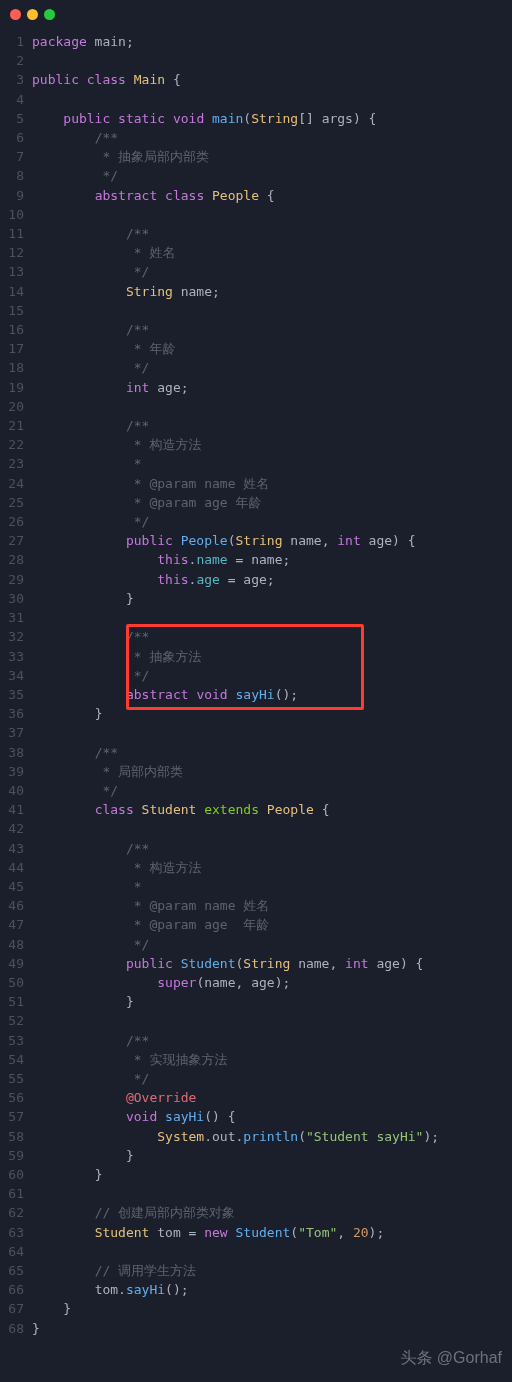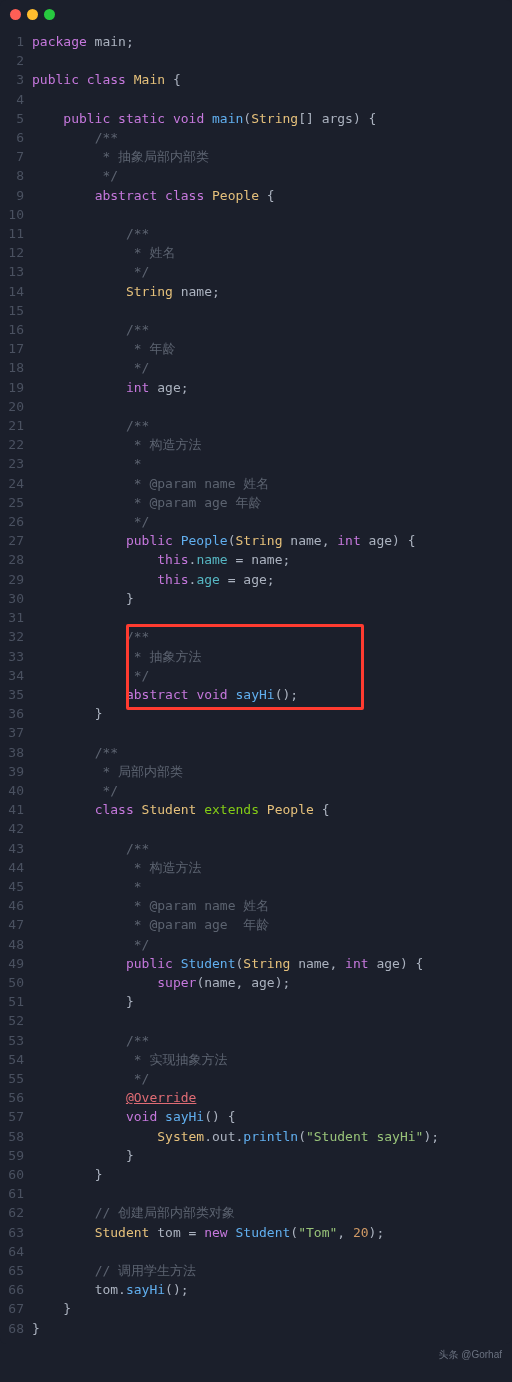--- a/index.html
+++ b/index.html
@@ -45,32 +45,32 @@
   .code-content { flex: 1; }
   
   .kw   { color: #c678dd; text-align: right; } 
   .type { color: #e5c07b; } 
   .id   { color: #61afef; } 
   .var  { color: #abb2bf; } 
   .op   { color: #56b6c2; } 
   .str  { color: #98c379; } 
   .num  { color: #d19a66; } 
   .cmt  { color: #5c6370; } 
-  .ann  { color: #e06c75; text-decoration: underline; } 
+  .ann  { color: #e06c75; } 
   .pun  { color: #abb2bf; }
   .kwblue { color: #84cc16; } 
   .highlight-box {
     position: absolute;
     border: 3px solid #ff3b30;
     border-radius: 2px;
     pointer-events: none;
   }
   .watermark {
     text-align: right;
-    font-size: 10px;
+    font-size: 16px;
     color: #6b7280;
     padding: 4px 10px 6px 0;
     font-family: sans-serif;
   }
 </style>
 </head>
 <body>
 
 <div class="window">
   <div class="titlebar">

